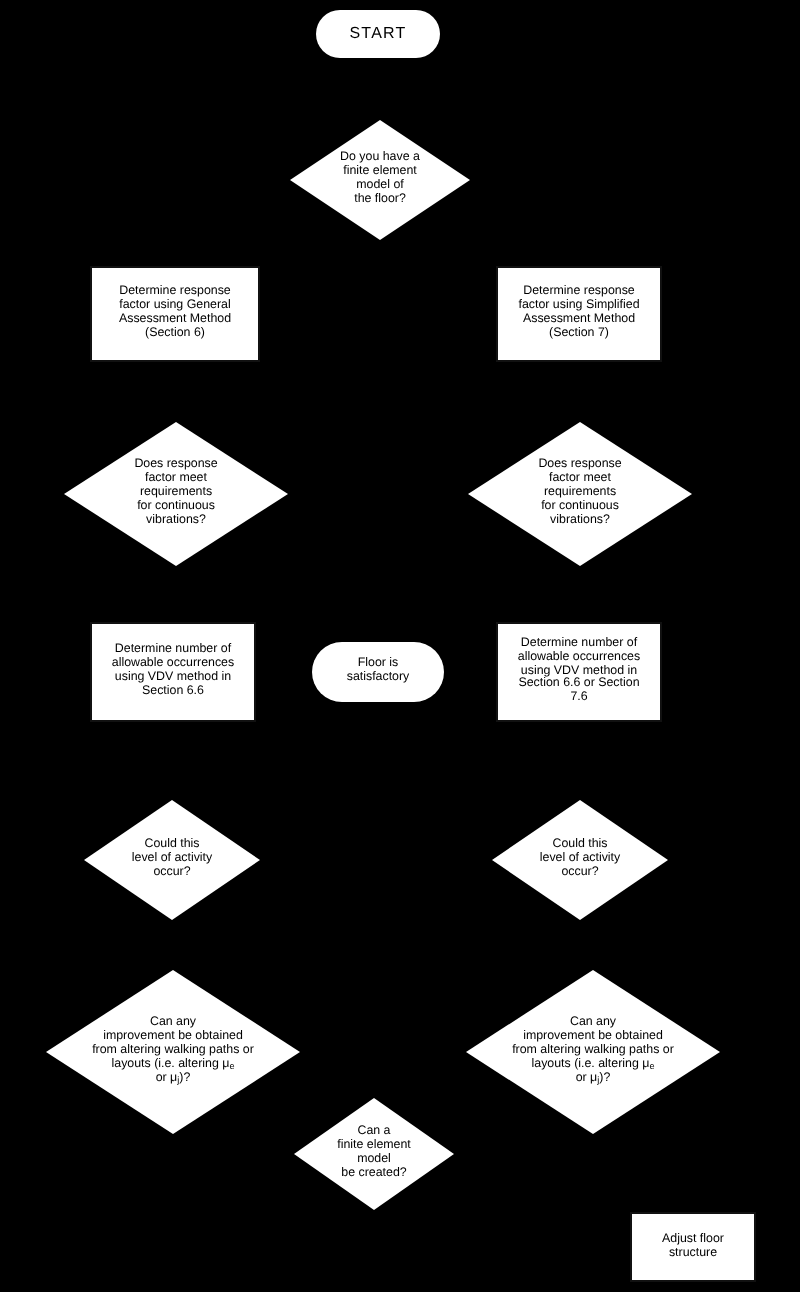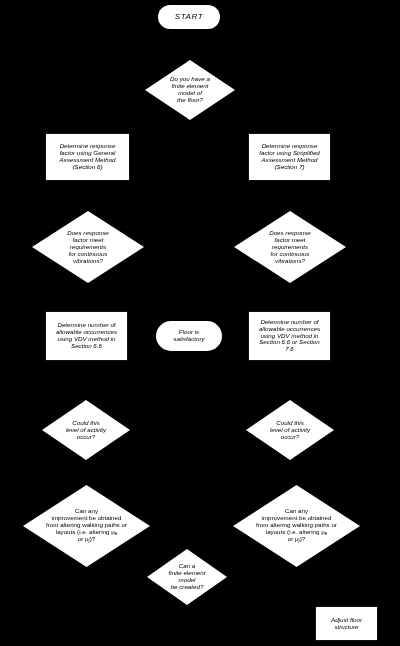--- a/index.html
+++ b/index.html
@@ -47,21 +47,21 @@
   .diamond-label {
     position: absolute;
     left: 50%;
     top: 50%;
     transform: translate(-50%, -50%);
     text-align: center;
     color: #000000;
     line-height: 1.12;
     white-space: nowrap;
   }
-  .lbl { white-space: pre-line; font-style: italic; }
+  .lbl { white-space: pre-line; }
   sub { font-size: 0.74em; vertical-align: -0.22em; }
 </style>
 </head>
 <body>
 
 <div id="canvas">
 
   <div class="node capsule" style="left:158px; top:5px; width:62px; height:24px; font-size:8px; letter-spacing:0.6px;">
     <span class="lbl">START</span>
   </div>

